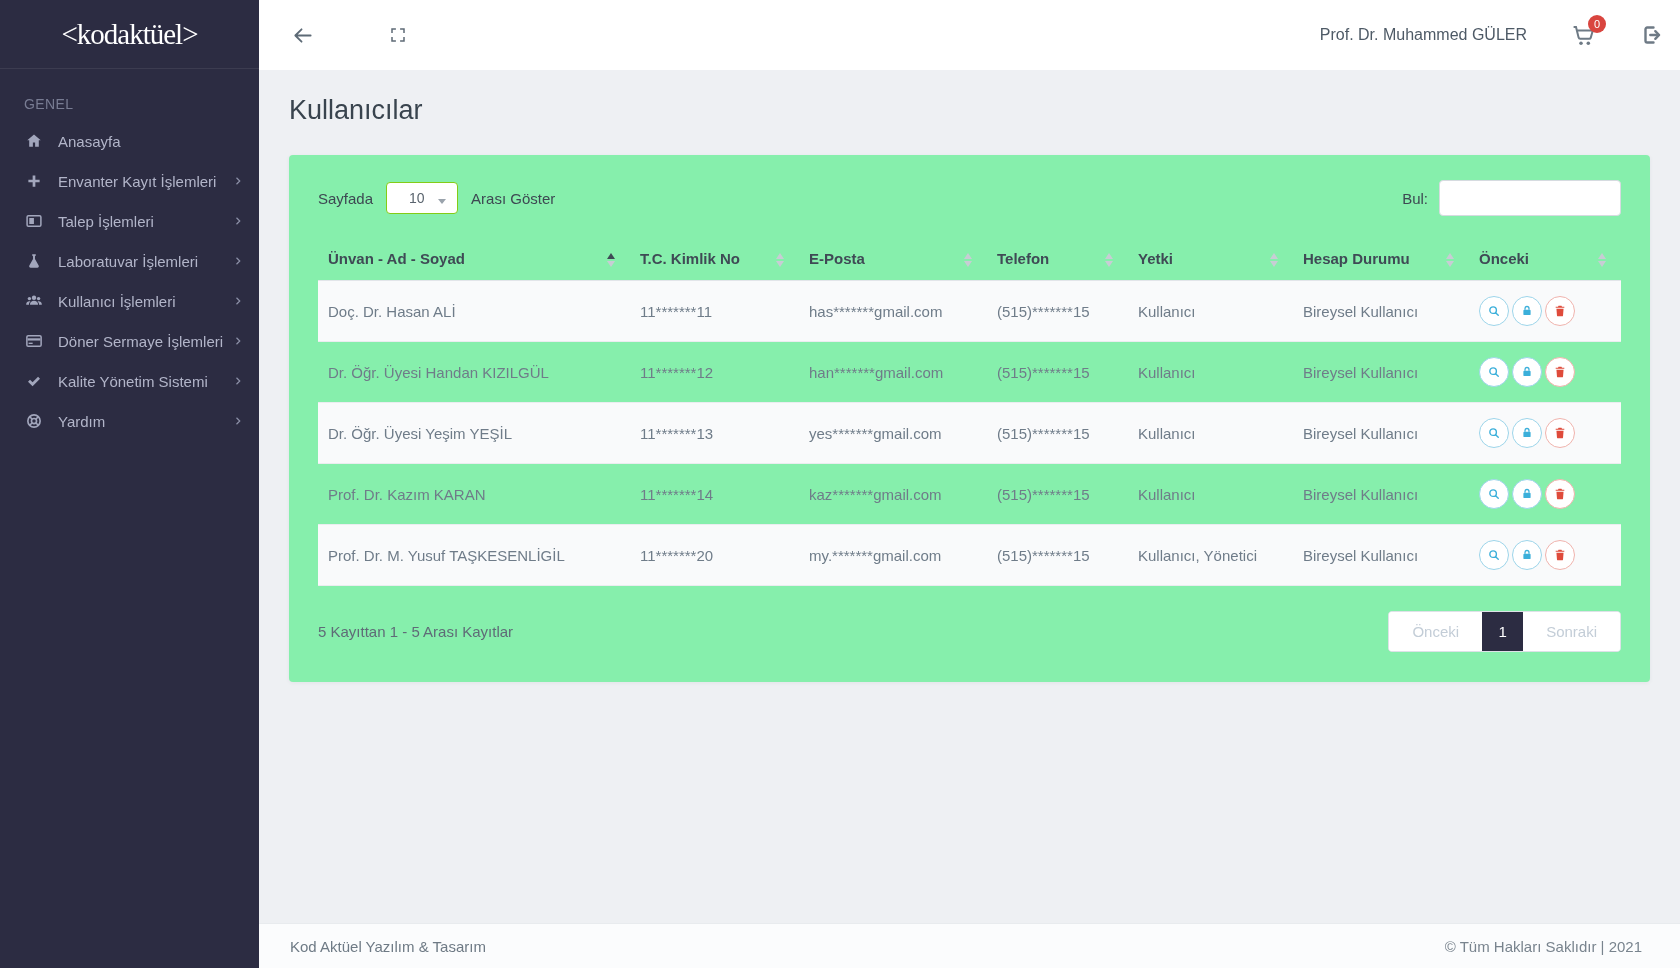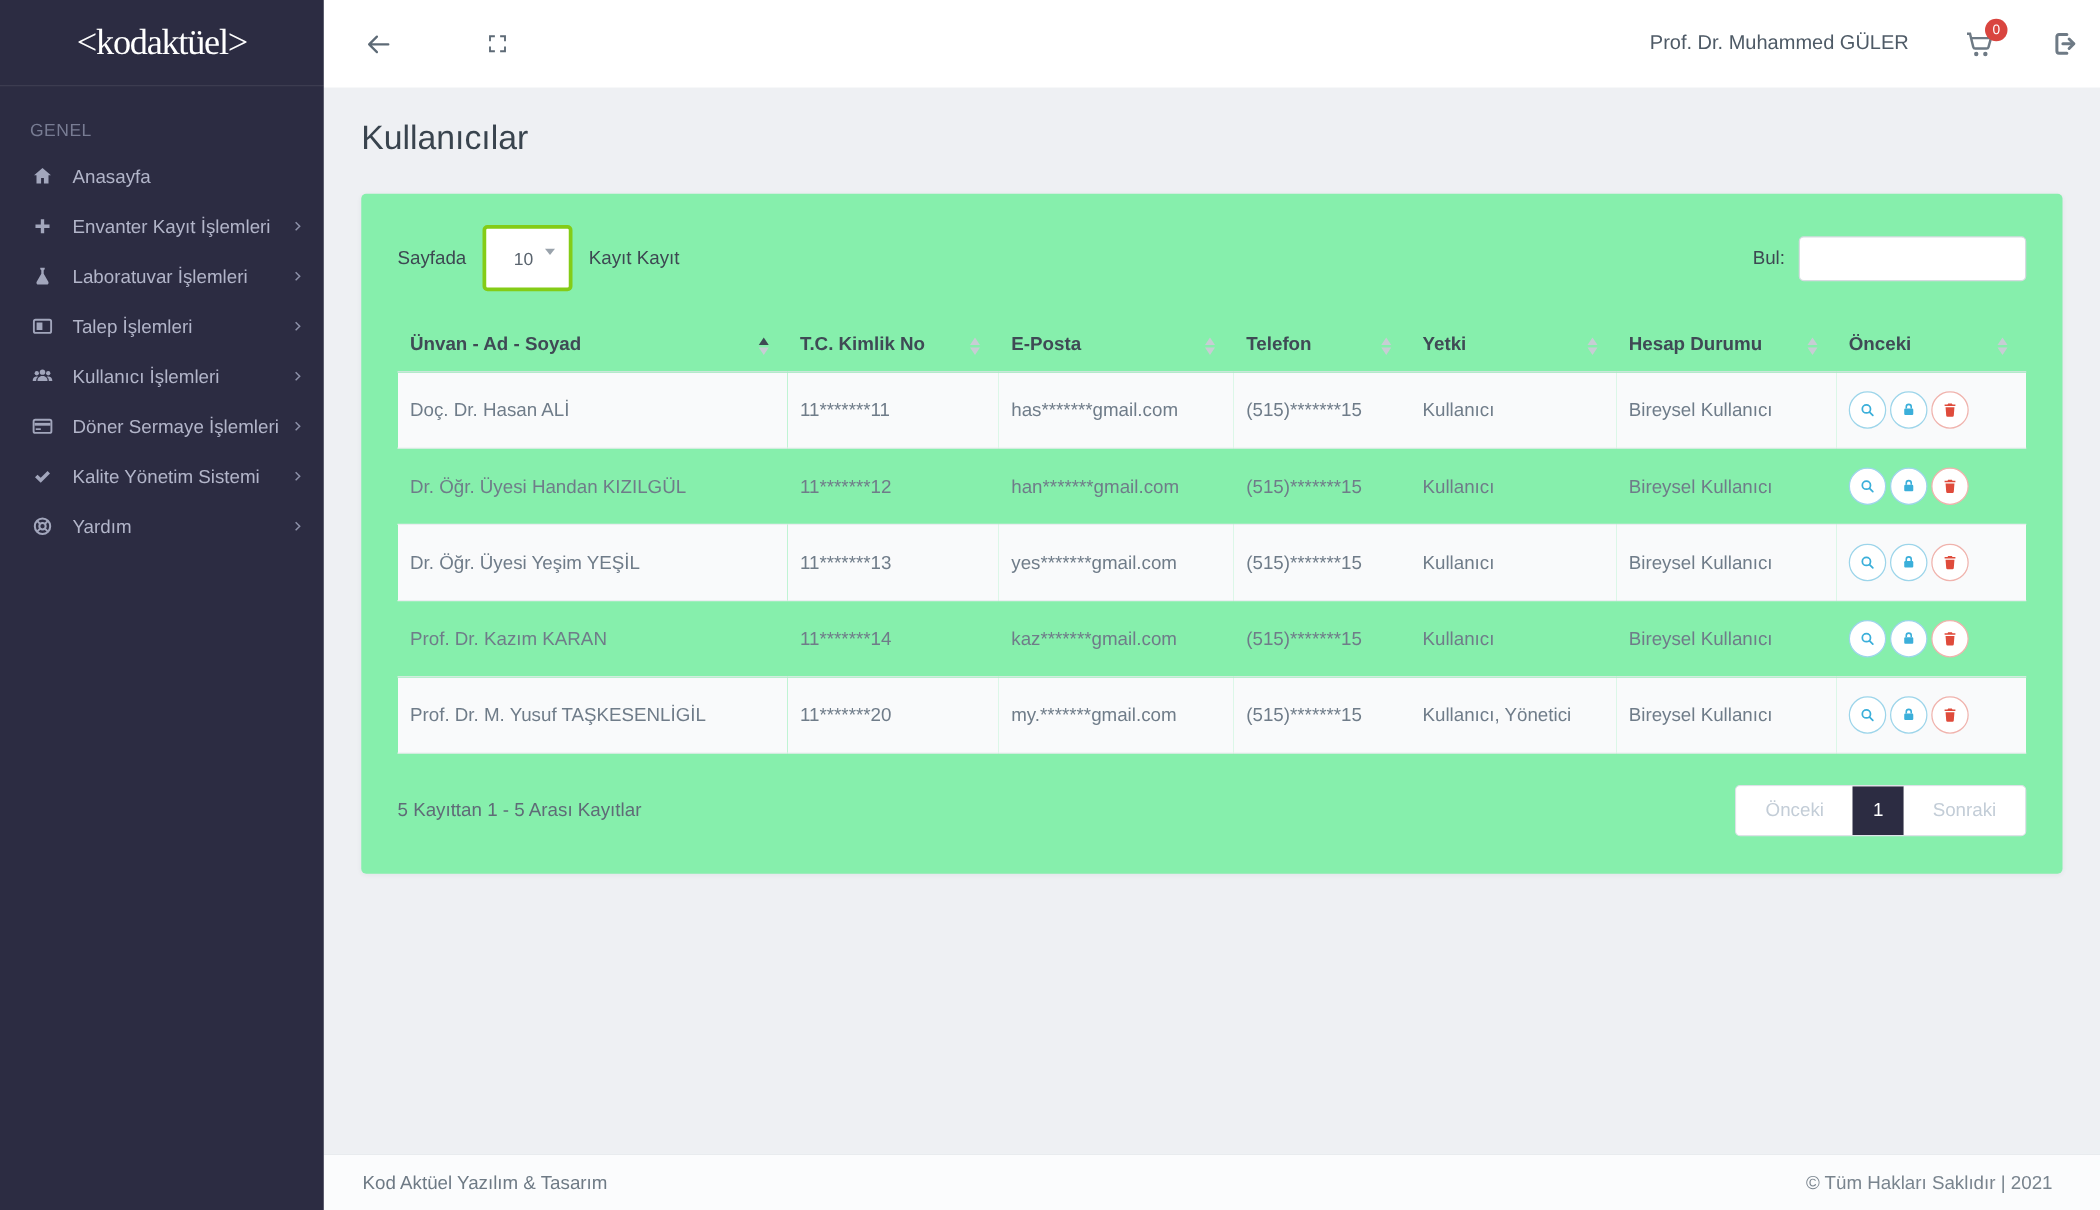--- a/index.html
+++ b/index.html
@@ -69,21 +69,21 @@
 
   .card {
     margin-top:29px; background:#86efac; border-radius:4px;
     box-shadow:0 1px 4px rgba(31,45,61,.06);
     padding:25px 29px 30px;
   }
 
   
   .controls { display:flex; align-items:center; font-size:15px; color:#3d4852; }
   .page-size-select {
-    width:72px; height:53px; margin:0 13px; border:3px solid #84cc16; border-radius:4px;
+    width:72px; height:32px; margin:0 13px; border:1px solid #84cc16; border-radius:4px;
     display:flex; align-items:center; background:#fff; cursor:pointer; position:relative;
     color:#5a646e; font-size:14px; padding-left:22px;
   }
   .select-caret {
     position:absolute; right:11px; top:16px; width:0; height:0;
     border-left:4.5px solid transparent; border-right:4.5px solid transparent;
     border-top:5.5px solid #9aa3ac;
   }
   .search-box { margin-left:auto; display:flex; align-items:center; }
   .search-label { margin-right:11px; }
@@ -173,40 +173,40 @@
       <span class="mi-label">Envanter Kayıt İşlemleri</span>
       <span class="mi-chevron">
         <svg viewBox="0 0 24 24" fill="none" stroke="currentColor" stroke-width="2.4">
             <path d="M9 5.5l6.5 6.5L9 18.5"></path>
           </svg>
       </span>
     </li>
 
     <li class="menu-item">
       <span class="mi-icon">
-        <svg viewBox="0 0 24 24" fill="currentColor">
-            <path d="M9.6 3h4.8v1.6l-1.1 1v3.6l4.9 8.7a2 2 0 0 1-1.7 3H7.5a2 2 0 0 1-1.7-3l4.9-8.7V5.6l-1.1-1z"></path>
-          </svg>
-      </span>
-      <span class="mi-label">Laboratuvar İşlemleri</span>
+        <svg viewBox="0 0 24 24">
+            <rect x="2.8" y="5" width="18.4" height="14" rx="1.8" fill="none" stroke="currentColor" stroke-width="2"></rect>
+            <rect x="5.7" y="8" width="6.2" height="8" fill="currentColor"></rect>
+          </svg>
+      </span>
+      <span class="mi-label">Talep İşlemleri</span>
       <span class="mi-chevron">
         <svg viewBox="0 0 24 24" fill="none" stroke="currentColor" stroke-width="2.4">
             <path d="M9 5.5l6.5 6.5L9 18.5"></path>
           </svg>
       </span>
     </li>
 
     <li class="menu-item">
       <span class="mi-icon">
-        <svg viewBox="0 0 24 24">
-            <rect x="2.8" y="5" width="18.4" height="14" rx="1.8" fill="none" stroke="currentColor" stroke-width="2"></rect>
-            <rect x="5.7" y="8" width="6.2" height="8" fill="currentColor"></rect>
-          </svg>
-      </span>
-      <span class="mi-label">Talep İşlemleri</span>
+        <svg viewBox="0 0 24 24" fill="currentColor">
+            <path d="M9.6 3h4.8v1.6l-1.1 1v3.6l4.9 8.7a2 2 0 0 1-1.7 3H7.5a2 2 0 0 1-1.7-3l4.9-8.7V5.6l-1.1-1z"></path>
+          </svg>
+      </span>
+      <span class="mi-label">Laboratuvar İşlemleri</span>
       <span class="mi-chevron">
         <svg viewBox="0 0 24 24" fill="none" stroke="currentColor" stroke-width="2.4">
             <path d="M9 5.5l6.5 6.5L9 18.5"></path>
           </svg>
       </span>
     </li>
 
     <li class="menu-item">
       <span class="mi-icon">
         <svg viewBox="0 0 24 24" fill="currentColor">
@@ -321,21 +321,21 @@
     <h1 class="page-title">Kullanıcılar</h1>
 
     <section class="card">
 
       <div class="controls">
         <span>Sayfada</span>
         <div class="page-size-select">
           <span>10</span>
           <span class="select-caret"></span>
         </div>
-        <span>Kayıt Kayıt</span>
+        <span>Arası Göster</span>
         <div class="search-box">
           <span class="search-label">Bul:</span>
           <input class="search-input" type="text" value="" style="">
         </div>
       </div>
 
       <table class="users-table">
         <colgroup>
           <col style="width:312px">
             <col style="width:169px">

